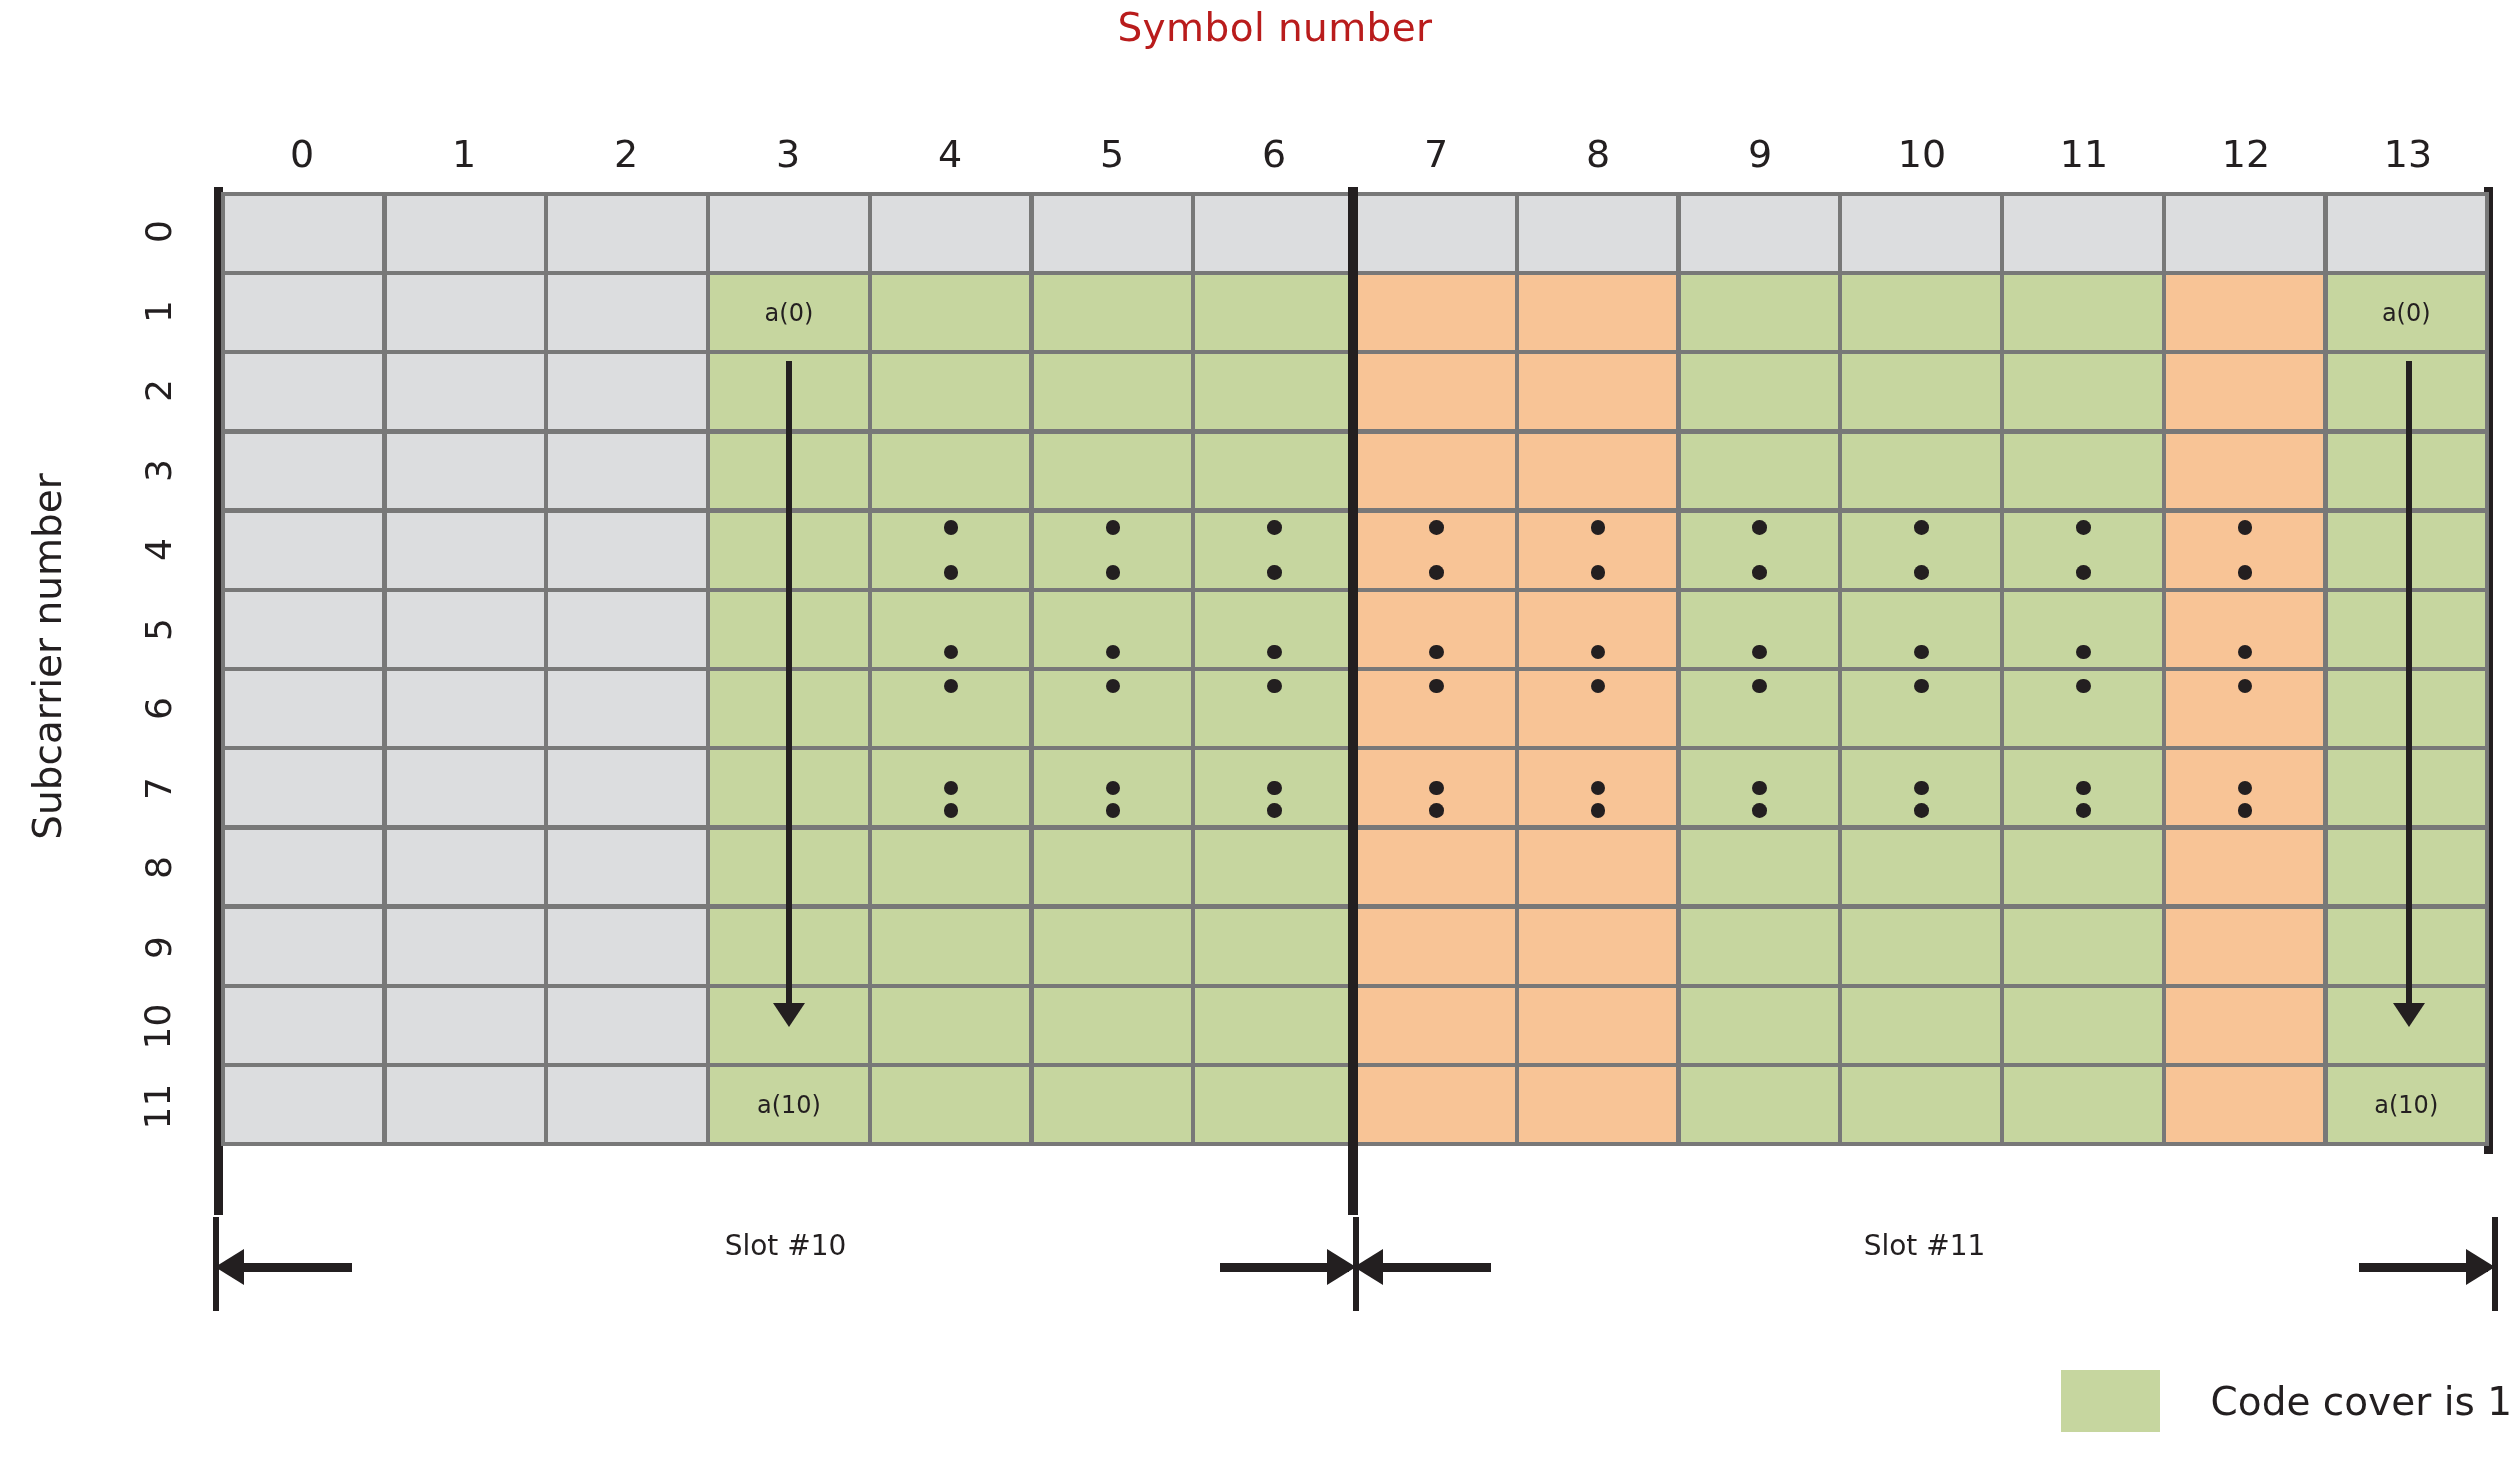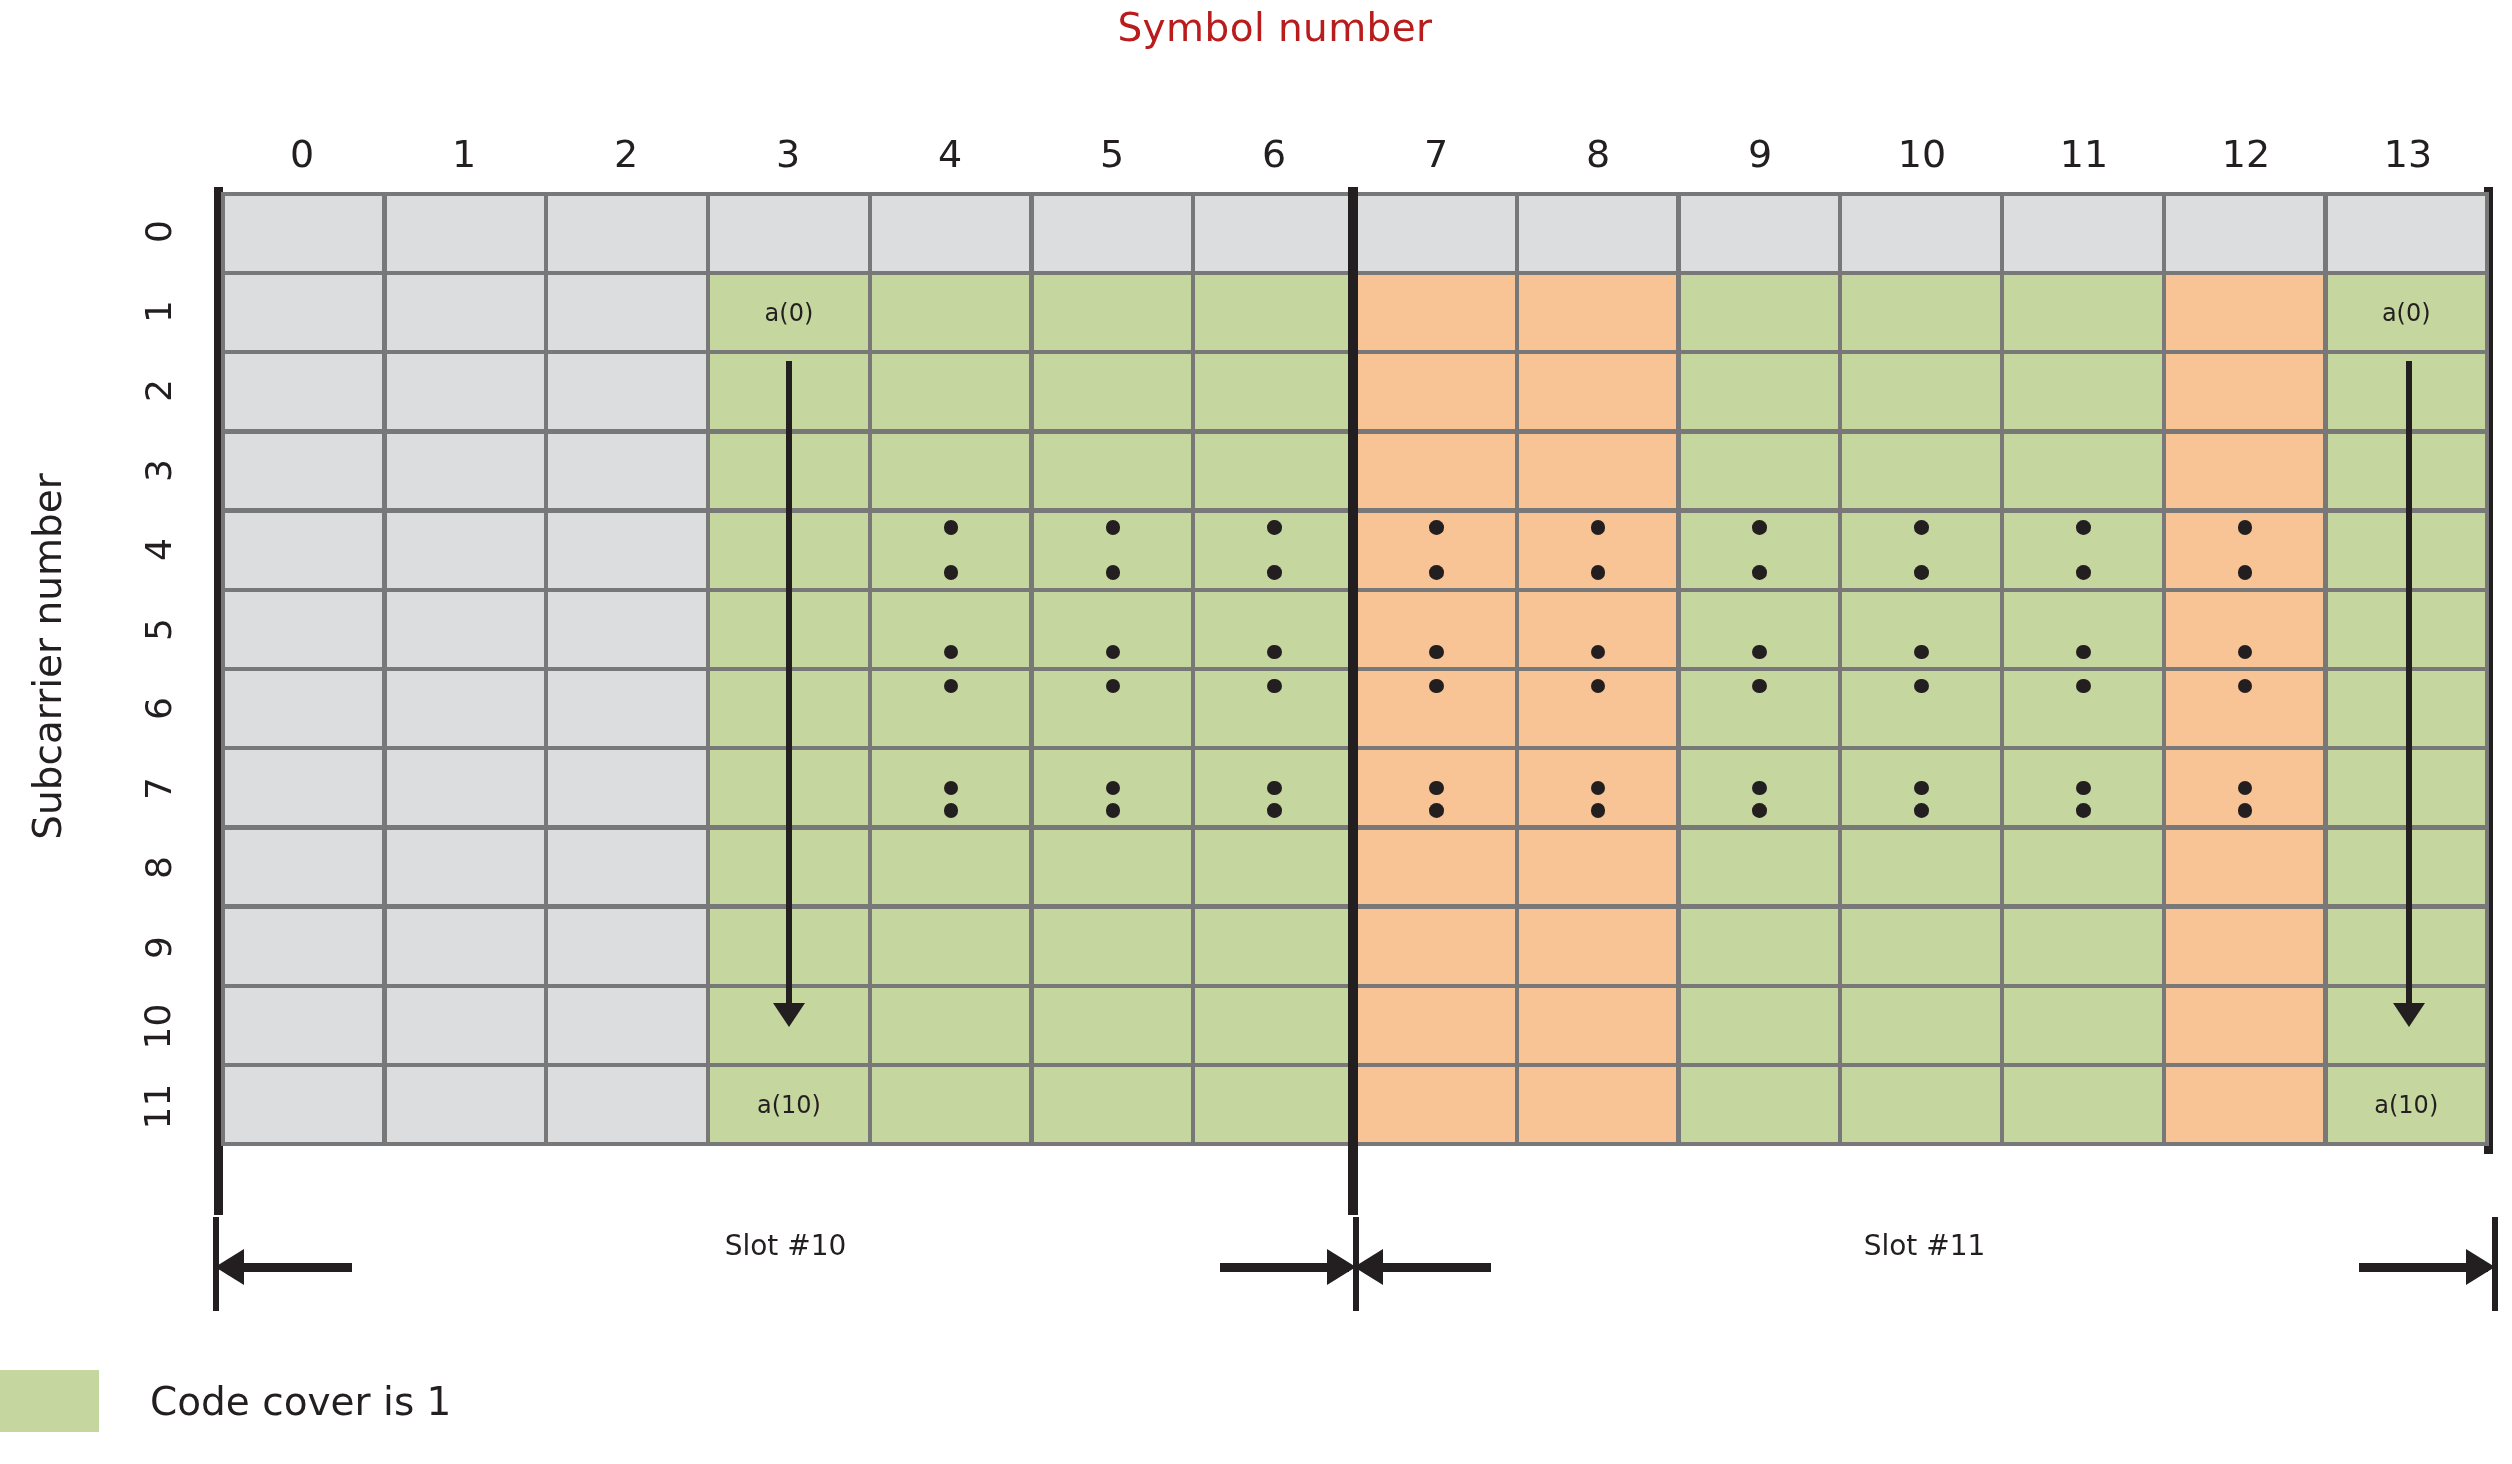--- a/index.html
+++ b/index.html
@@ -186,21 +186,21 @@
   }
 
   
   #legend {
     position: absolute;
     left: 0;
     top: 1354px;
     width: 2512px;
     height: 94px;
     display: flex;
-    justify-content: space-between;
+    justify-content: flex-end;
     align-items: center;
     gap: 206px;
   }
   .legend-item {
     display: flex;
     align-items: center;
     gap: 51px;
   }
   .legend-swatch {
     width: 99px;

